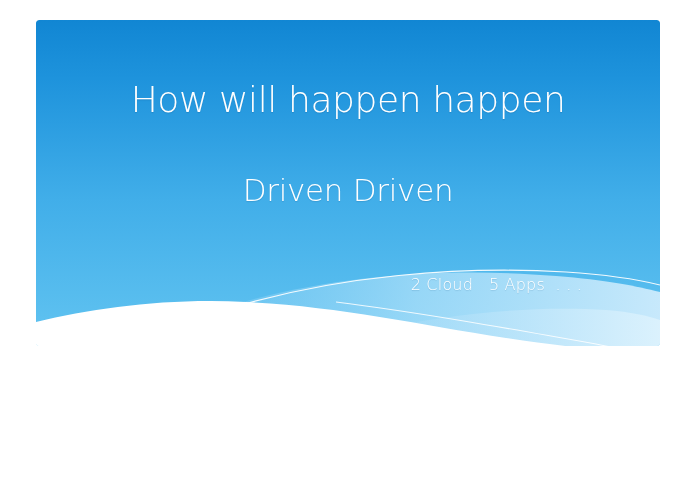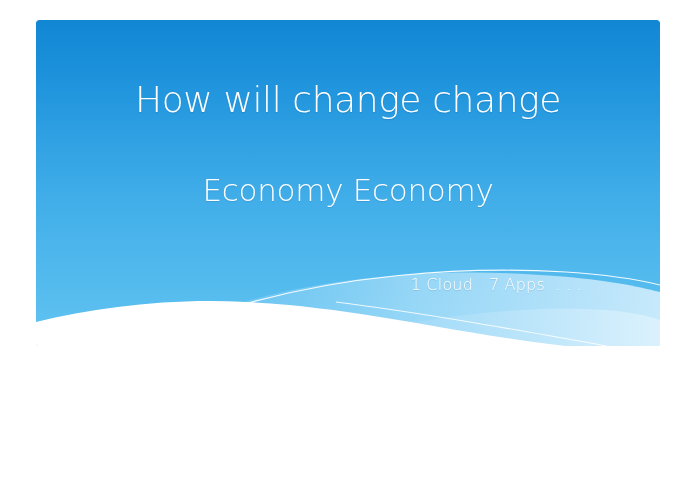--- a/index.html
+++ b/index.html
@@ -161,24 +161,24 @@
                    C 534,330 582,335 624,337 L 624,326 L 0,326 Z" fill="#FFFFFF" fill-opacity="0"></path>
 
           <path d="M -10,306 C 70,288 150,279 230,285 C 320,292 400,312 490,326
                    L 640,340 L 640,336 L -10,336 Z" fill="#FFFFFF"></path>
         </g>
       </svg>
     </div>
 
     <div id="text-layer">
 
-      <div class="slide-title">How will change change</div>
+      <div class="slide-title">How will happen happen</div>
 
       <div class="slide-subtitle">
-        <span class="sub-line">Economy Economy</span>
+        <span class="sub-line">Driven Driven</span>
       </div>
 
-      <div class="slide-tagline">1 Cloud   7 Apps  . . .</div>
+      <div class="slide-tagline">2 Cloud   5 Apps  . . .</div>
 
     </div>
 
   </div>
 </div>
 
 </body></html>

